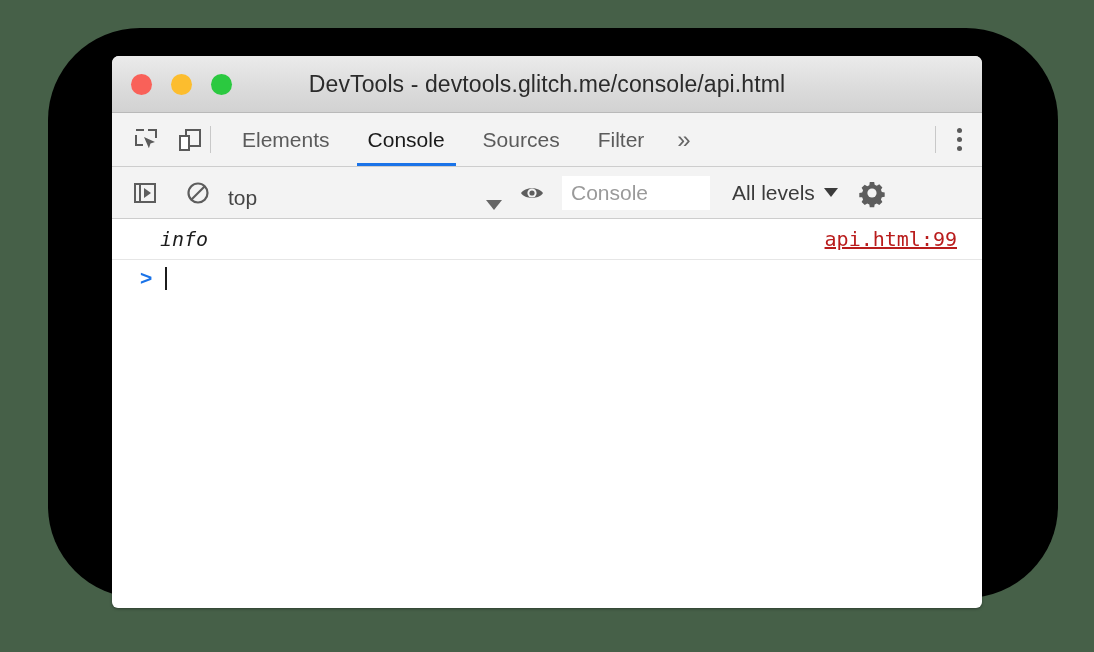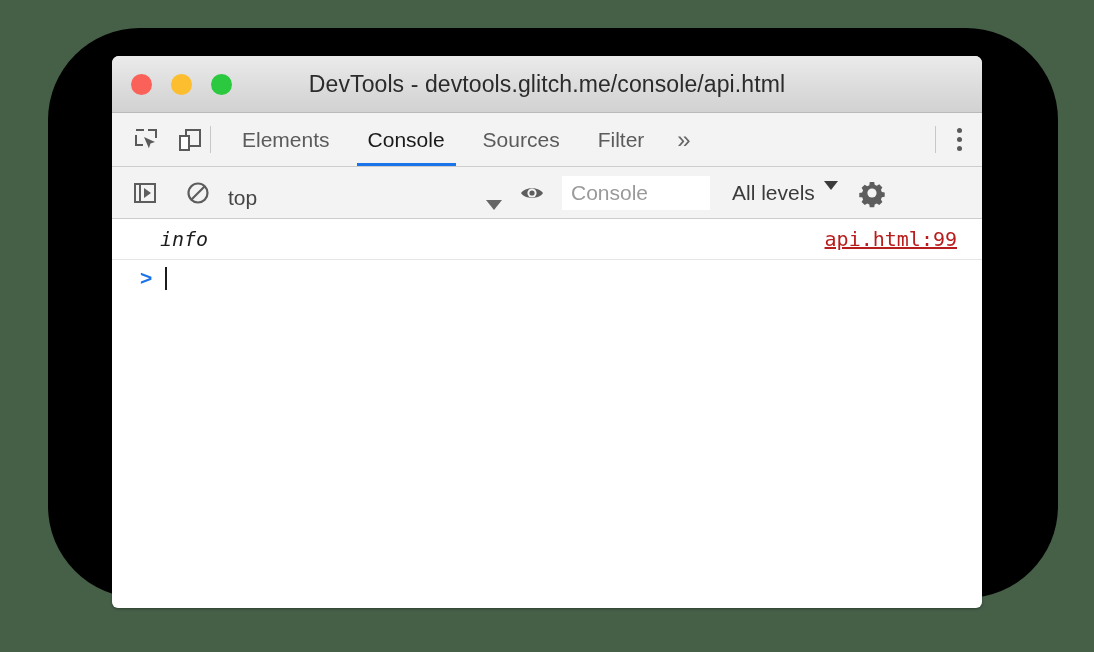--- a/index.html
+++ b/index.html
@@ -186,20 +186,21 @@
     margin-left: 14px;
     display: flex;
     align-items: center;
     padding-left: 9px;
     font-size: 21px;
     color: #9a9a9a;
     box-sizing: border-box;
   }
   #levels-select {
     display: flex;
+    align-items: center;
     gap: 9px;
     margin-left: 22px;
     font-size: 21px;
     color: #3b3b3b;
   }
   .caret-sm {
     width: 0; height: 0;
     border-left: 7px solid transparent;
     border-right: 7px solid transparent;
     border-top: 9px solid #3b3b3b;

